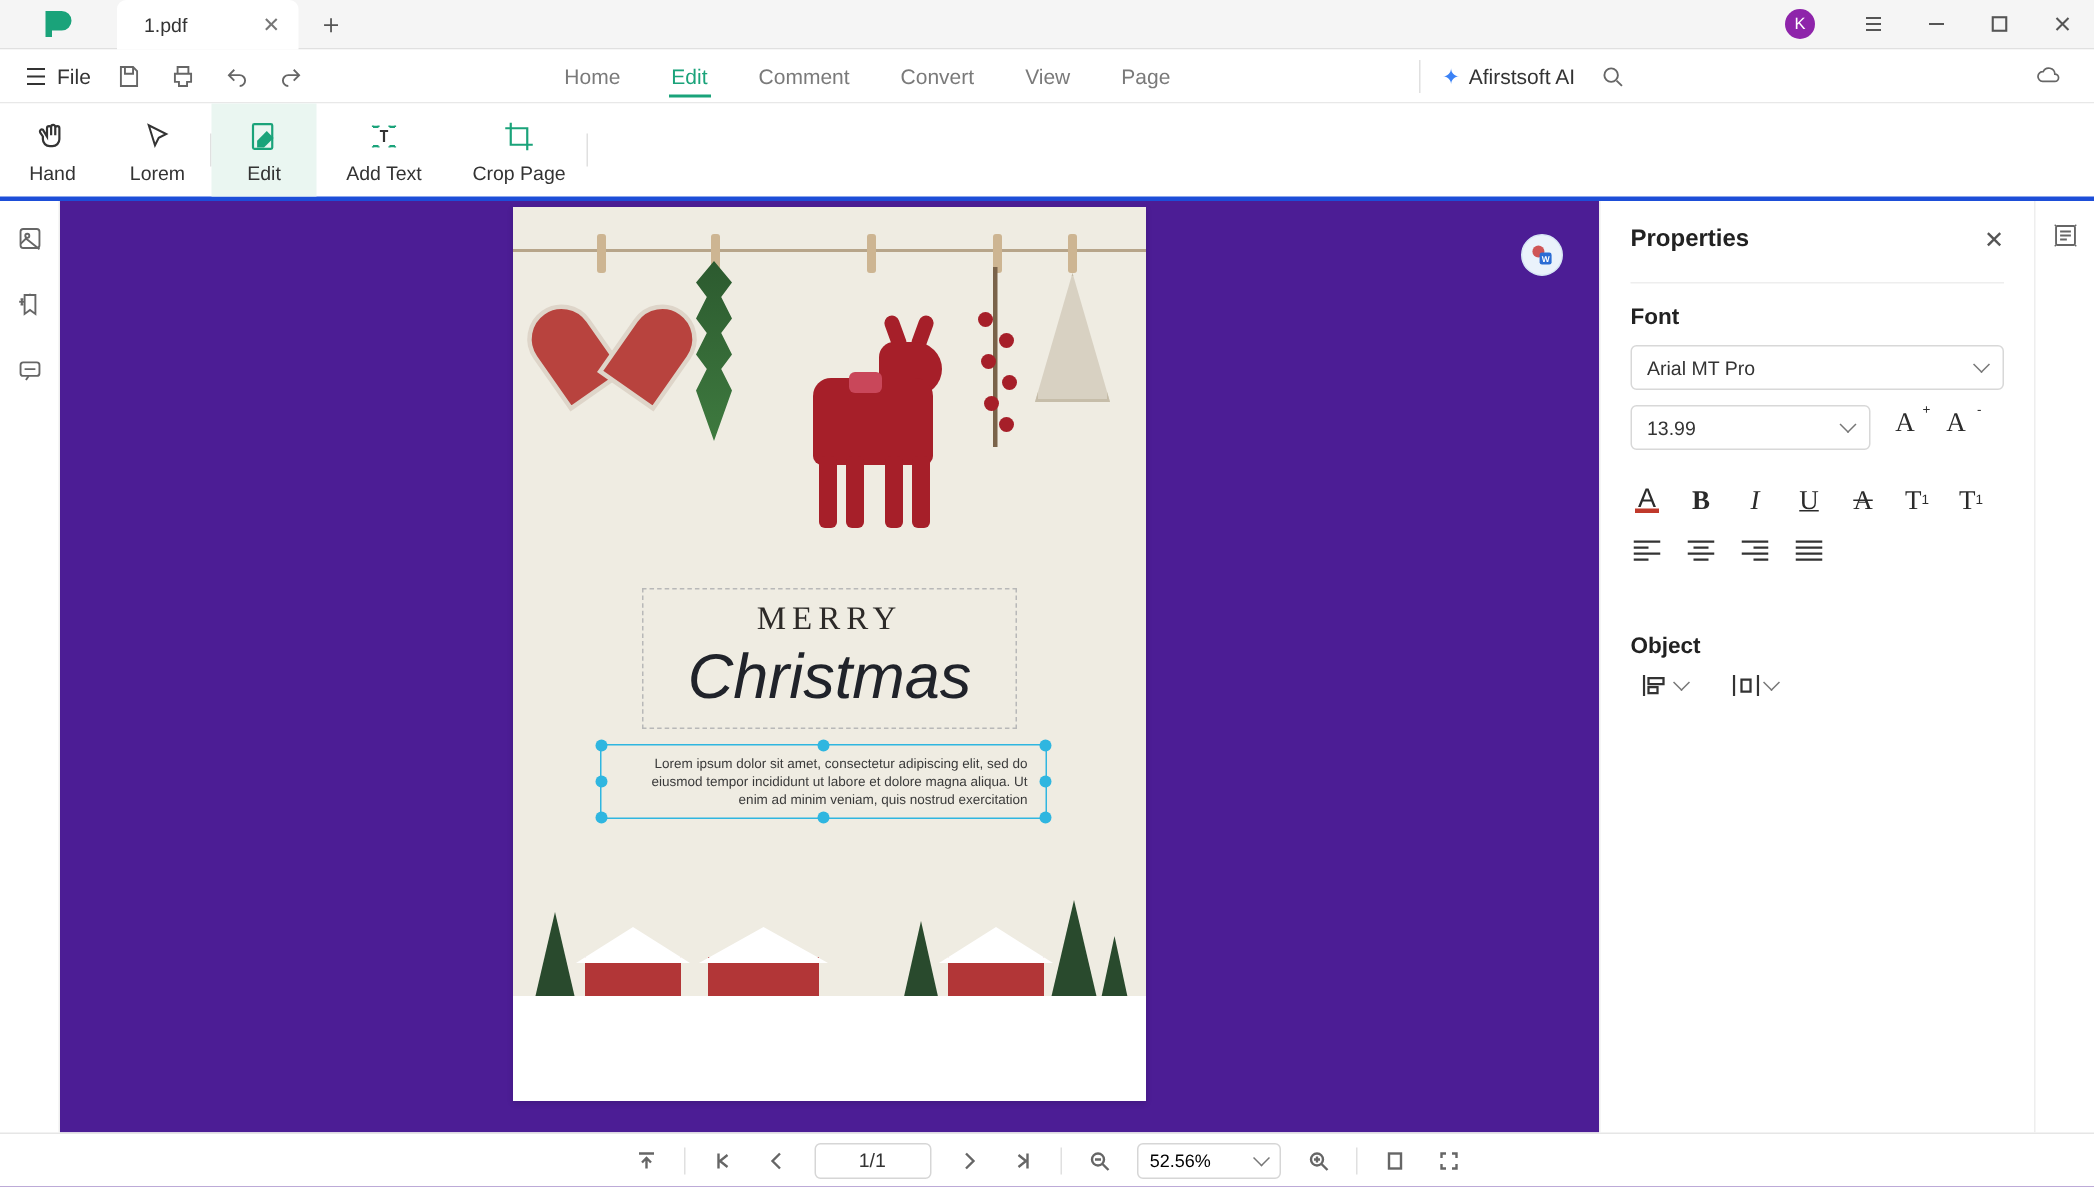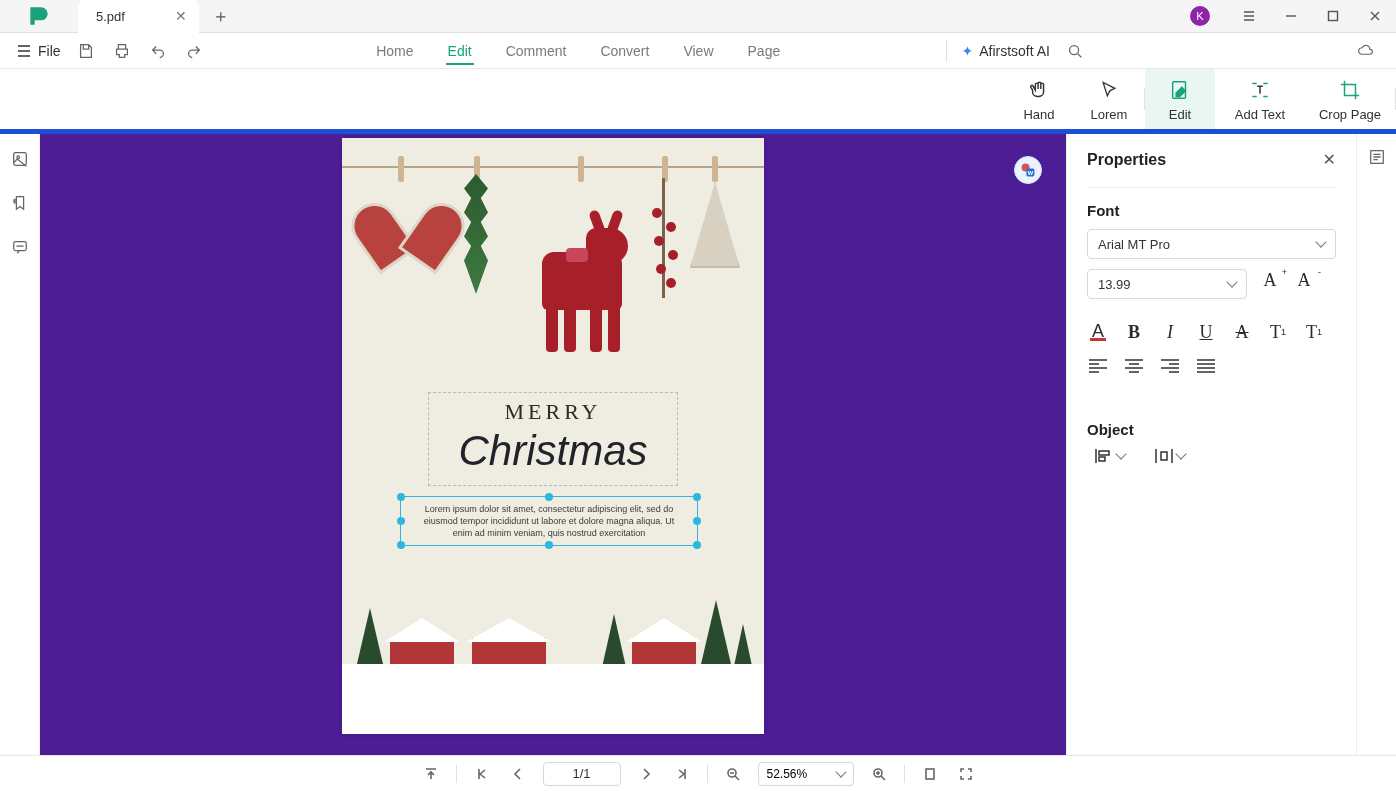--- a/index.html
+++ b/index.html
@@ -27,21 +27,21 @@
   .menu-icon-btn svg { width: 18px; height: 18px; stroke: #666; fill: none; stroke-width: 1.4; }
   .menubar-center { flex: 1; display: flex; align-items: center; justify-content: center; gap: 30px; }
   .menu-item { font-size: 14px; color: #7a7a7a; padding: 6px 2px; cursor: pointer; }
   .menu-item.active { color: #1aa37a; border-bottom: 2px solid #1aa37a; padding-bottom: 4px; }
   .menubar-right { display: flex; align-items: center; gap: 14px; padding-right: 20px; }
   .vsep { width: 1px; height: 22px; background: #e0e0e0; }
   .ai-btn { display: flex; align-items: center; gap: 6px; color: #333; font-size: 14px; cursor: pointer; }
   .ai-icon { color: #3b82f6; font-size: 14px; }
 
   
-  .toolbar { height: 65px; background: #fff; display: flex; border-bottom: 5px solid #1d4ed8; justify-content: flex-end; align-items: stretch; }
+  .toolbar { height: 65px; background: #fff; display: flex; border-bottom: 3px solid #1d4ed8; justify-content: flex-start; align-items: stretch; }
   .tool { width: 70px; display: flex; flex-direction: column; align-items: center; justify-content: center; gap: 4px; cursor: pointer; }
   .tool.active { background: #eaf6f1; }
   .tool-icon { height: 26px; display: flex; align-items: center; justify-content: center; }
   .tool-label { font-size: 13px; color: #333; }
   .tool.wide { width: 90px; }
 
   
   .main { position: absolute; top: 134px; bottom: 36px; left: 0; right: 0; display: flex; }
   .left-rail { width: 40px; background: #fff; border-right: 1px solid #eee; display: flex; flex-direction: column; align-items: center; padding-top: 14px; gap: 22px; }
   .left-rail .rail-ic { width: 22px; height: 22px; display: flex; align-items: center; justify-content: center; color: #666; cursor: pointer; }
@@ -70,21 +70,21 @@
   .bow { position: absolute; top: 66px; left: 34px; width: 22px; height: 14px; background: #c9475a; border-radius: 4px; }
   .berries { top: 40px; left: 312px; width: 20px; height: 120px; }
   .berries::before { content: ''; position: absolute; left: 8px; top: 0; width: 3px; height: 120px; background: #7a634a; }
   .berry { position: absolute; width: 10px; height: 10px; background: #a61f29; border-radius: 50%; }
   .tree-small { top: 44px; left: 348px; width: 50px; height: 86px; background: #d8d1c2; clip-path: polygon(50% 0, 100% 100%, 0 100%); border: 2px solid #c6bda9; }
 
   .text-block { position: absolute; left: 86px; right: 86px; top: 254px; text-align: center; border: 1px dashed #b8b8b8; padding: 6px 4px 10px; }
   .merry { font-size: 22px; letter-spacing: 4px; color: #2d2a28; font-family: Georgia, serif; }
   .christmas { font-size: 42px; font-family: Liberation Sans, sans-serif; color: #20232a; font-style: italic; margin-top: 2px; }
 
-  .selected-box { position: absolute; left: 58px; right: 66px; top: 358px; border: 1.5px solid #2fb6e0; padding: 6px 12px; text-align: center; }
+  .selected-box { position: absolute; left: 58px; right: 66px; top: 358px; border: 1.5px solid #2fb6e0; padding: 6px 12px; text-align: right; }
   .selected-box p { font-size: 9px; color: #3a3a3a; line-height: 1.35; }
   .sel-handle { position: absolute; width: 8px; height: 8px; background: #2fb6e0; border-radius: 50%; }
   .h-tl { top: -4px; left: -4px;} .h-tm { top: -4px; left: calc(50% - 4px);} .h-tr { top: -4px; right: -4px;}
   .h-ml { top: calc(50% - 4px); left: -4px;} .h-mr { top: calc(50% - 4px); right: -4px;}
   .h-bl { bottom: -4px; left: -4px;} .h-bm { bottom: -4px; left: calc(50% - 4px);} .h-br { bottom: -4px; right: -4px;}
 
   .village { position: absolute; bottom: 0; left: 0; right: 0; height: 150px; }
   .snow { position: absolute; bottom: 0; left: 0; right: 0; height: 70px; background: radial-gradient(circle at 10% 60%, #fff 18px, transparent 19px), radial-gradient(circle at 20% 70%, #fff 20px, transparent 21px), radial-gradient(circle at 30% 55%, #fff 22px, transparent 23px), radial-gradient(circle at 42% 65%, #fff 24px, transparent 25px), radial-gradient(circle at 55% 58%, #fff 22px, transparent 23px), radial-gradient(circle at 68% 66%, #fff 24px, transparent 25px), radial-gradient(circle at 80% 60%, #fff 20px, transparent 21px), radial-gradient(circle at 92% 64%, #fff 22px, transparent 23px), #fff; }
   .pine { position: absolute; bottom: 40px; width: 40px; height: 86px; background: #294a2d; clip-path: polygon(50% 0, 100% 100%, 0 100%); }
   .p1{left:8px;} .p2{left:148px; height:70px; width:34px;} .p3{left:254px; width:36px; height:80px;} .p4{left:352px; width:44px; height:94px;} .p5{right:6px; width:30px; height:70px;}
@@ -120,21 +120,21 @@
 </head>
 <body>
 
 <div class="titlebar">
   <div class="logo">
     <svg viewBox="0 0 24 24">
         <path d="M4 4 h10 a6 6 0 0 1 0 12 h-6 v4 h-4 z" fill="#1aa37a"></path>
       </svg>
   </div>
   <div class="tab">
-    <span class="tab-title">5.pdf</span>
+    <span class="tab-title">1.pdf</span>
     <span class="tab-close">✕</span>
   </div>
   <div class="new-tab">＋</div>
   <div class="titlebar-spacer"></div>
   <div class="window-controls">
     <div class="avatar">K</div>
     <div class="winctrl">
         <svg viewBox="0 0 12 12">
           <path d="M1 2h10M1 6h10M1 10h10" stroke="#555" stroke-width="1.4"></path>
         </svg>

